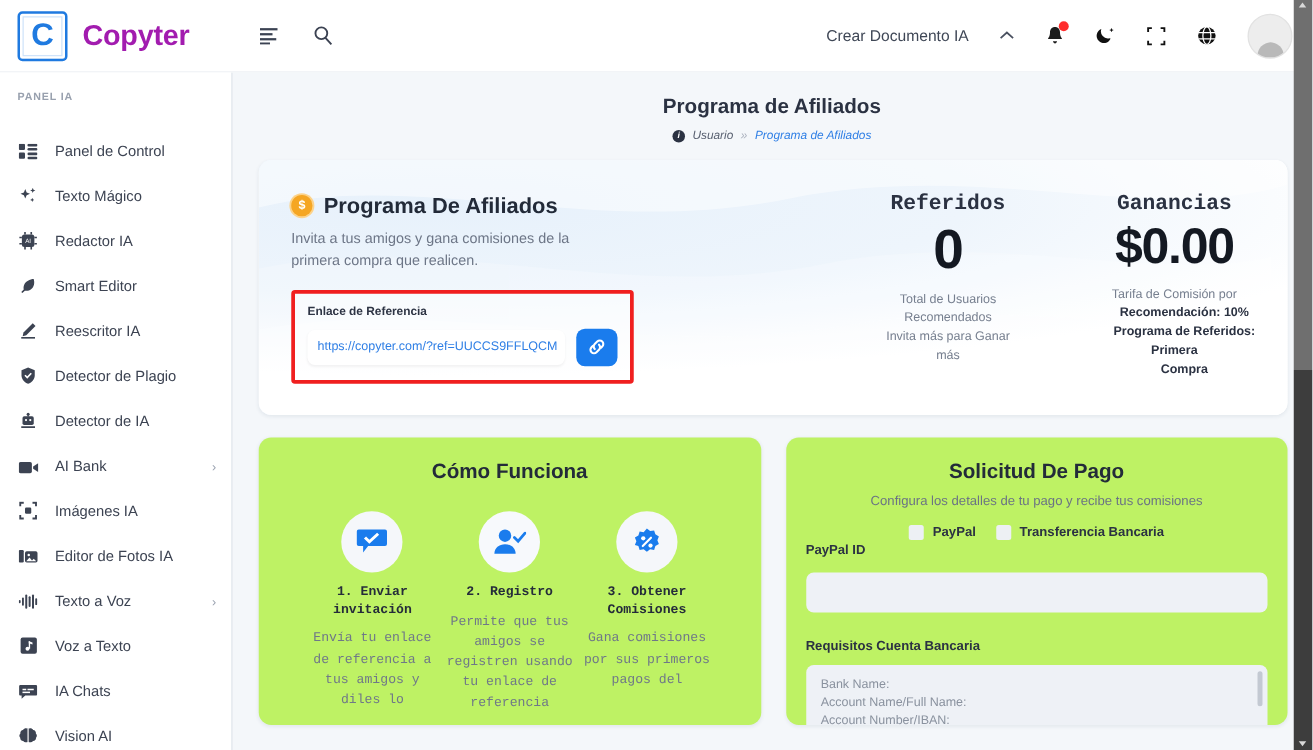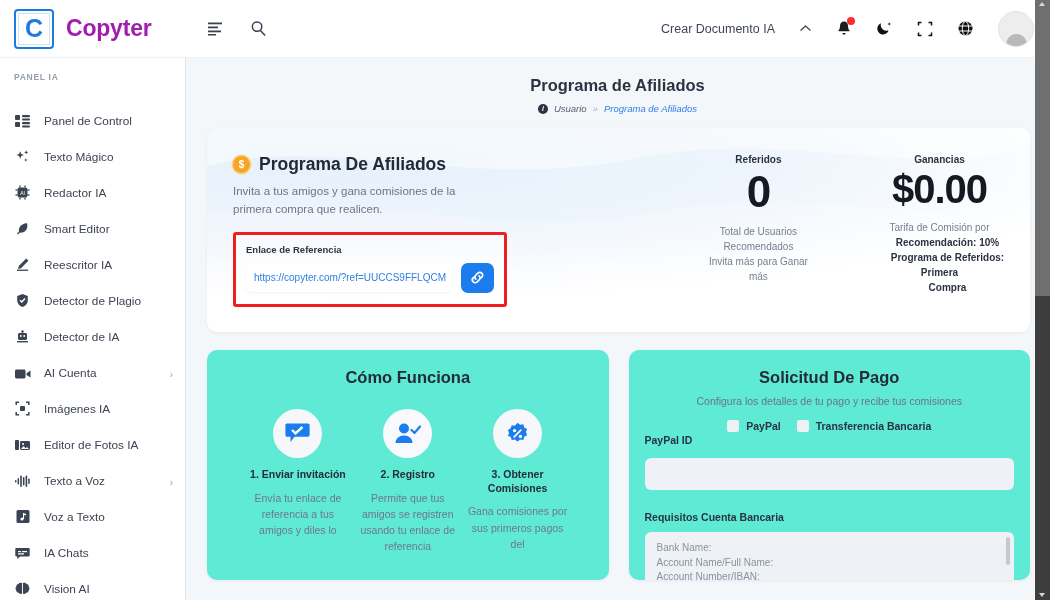--- a/index.html
+++ b/index.html
@@ -121,35 +121,35 @@
     color: #2f7fe5; font-size: 10px; padding: 0 8px; font-family: "Liberation Sans", sans-serif;
     white-space: nowrap; overflow: hidden; display: flex; align-items: center;
     box-shadow: 0 1px 2px rgba(0,0,0,.05);
   }
   .ref-btn {
     width: 33px; height: 30px; border-radius: 7px; background: #1a7ced; border: none;
     color: #fff; display: flex; align-items: center; justify-content: center; cursor: pointer;
   }
   .hero-right { flex: 1; display: flex; position: relative; z-index: 2; padding-top: 26px; }
   .stat { flex: 1; text-align: center; padding: 0 6px; }
-  .stat-label { font-size: 10px; font-weight: 700; color: #2b3242; }
+  .stat-label { font-size: 17px; font-weight: 700; color: #2b3242; font-family: Liberation Mono, monospace; }
   .stat-value { font-size: 44px; font-weight: 800; color: #141922; line-height: 1.12; margin-top: 2px; letter-spacing: -1px; }
   .stat-value.money { font-size: 40px; }
   .stat-note { font-size: 10px; color: #767f8f; line-height: 1.5; margin-top: 8px; }
   .stat-note b { color: #2b3242; font-weight: 700; margin-left: 16px; }
 
   
   .bottom-row { display: flex; gap: 20px; margin-top: 18px; }
   .card {
-    background: #5eead4; border-radius: 10px; box-shadow: 0 1px 3px rgba(30,50,90,.07);
+    background: #bef264; border-radius: 10px; box-shadow: 0 1px 3px rgba(30,50,90,.07);
     flex: 1; padding: 18px 16px 0 16px; height: 230px; overflow: hidden;
   }
   .card-title { text-align: center; font-size: 16.5px; font-weight: 700; color: #232b39; }
 
-  .steps { display: flex; gap: 4px; margin-top: 22px; padding: 0 22px; }
+  .steps { display: flex; gap: 4px; margin-top: 22px; padding: 0 22px; font-family: Liberation Mono, monospace; }
   .step { flex: 1; text-align: center; }
   .step-ico-wrap {
     width: 49px; height: 49px; border-radius: 50%; background: #f5f7fa;
     display: flex; align-items: center; justify-content: center; margin: 0 auto;
   }
   .step-ico-wrap.plain { background: #f7f9fc; }
   .step-title { font-size: 10.5px; font-weight: 700; color: #252c3a; margin-top: 10px; line-height: 1.3; }
   .step-text { font-size: 10.5px; color: #6f7888; line-height: 1.55; margin-top: 8px; }
 
   .card-sub { text-align: center; font-size: 10.5px; color: #6b7484; margin-top: 8px; }
@@ -354,21 +354,21 @@
         <span class="side-label">Detector de IA</span>
       </div>
 
       <div class="side-item">
         <span class="side-ico">
             <svg width="16" height="12" viewBox="0 0 16 12">
               <rect x="0" y="1.5" width="10.5" height="9" rx="1.4" fill="#3c4352"></rect>
               <path d="M11.5 5.2l4-2.6v7l-4-2.6z" fill="#3c4352"></path>
             </svg>
           </span>
-        <span class="side-label">AI Cuenta</span>
+        <span class="side-label">AI Bank</span>
         <span class="side-caret">›</span>
       </div>
 
       <div class="side-item">
         <span class="side-ico">
             <svg width="15" height="15" viewBox="0 0 15 15">
               <g stroke="#3c4352" stroke-width="1.5" fill="none">
                 <path d="M1.2 4V1.2H4"></path>
                 <path d="M13.8 4V1.2H11"></path>
                 <path d="M1.2 11v2.8H4"></path>

